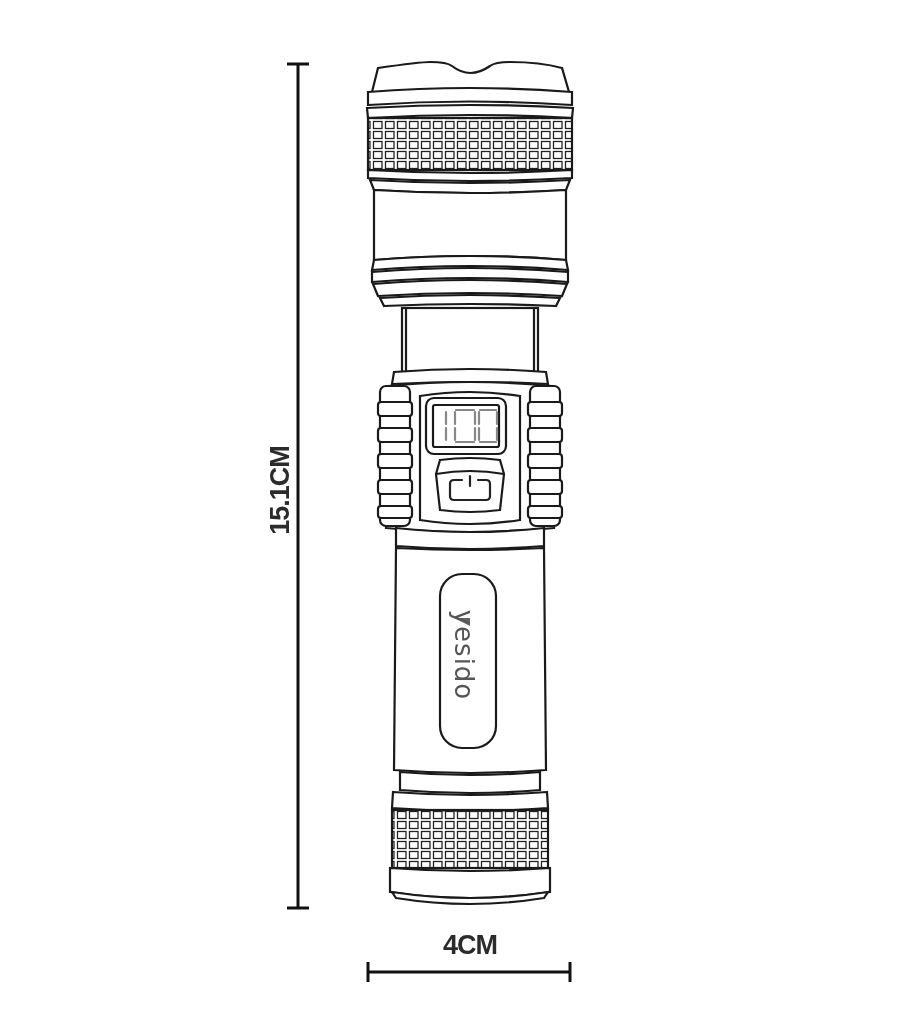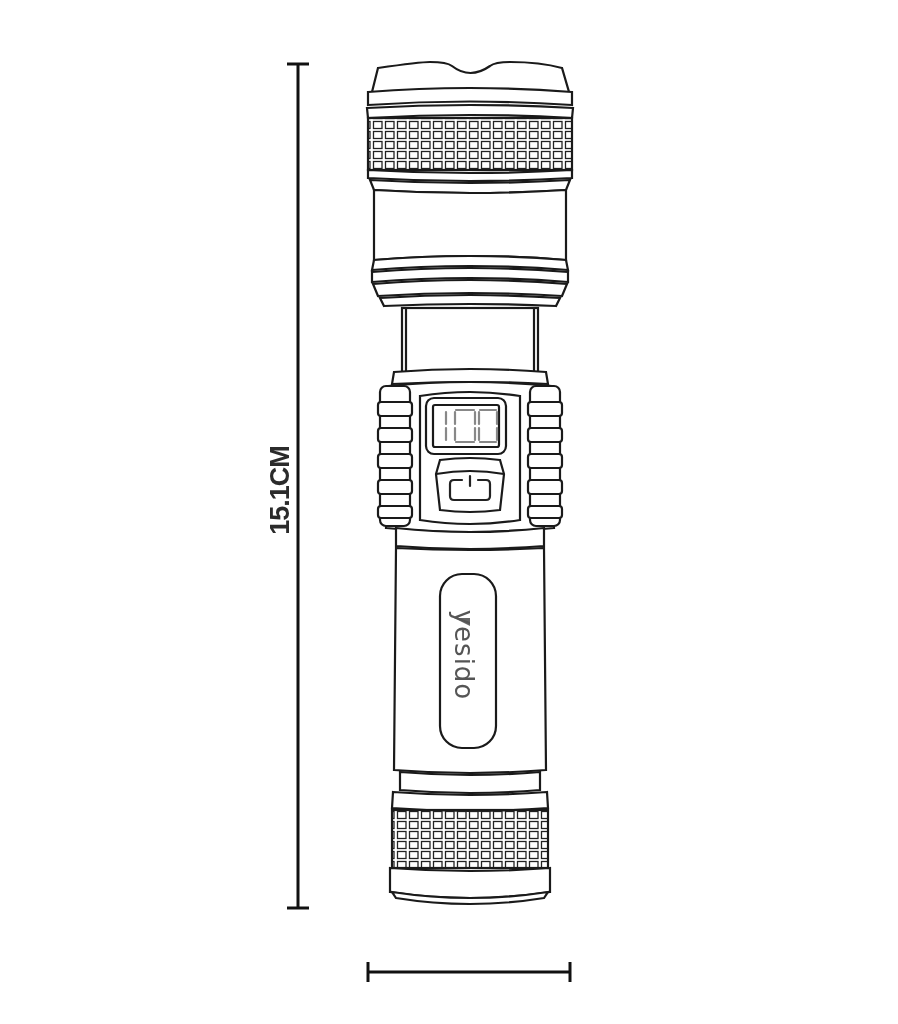--- a/index.html
+++ b/index.html
@@ -129,13 +129,14 @@
   </svg>
 
   <div class="brand">
     <span>yesido</span>
   </div>
 
   <div class="dim-label-v">
     <span>15.1CM</span>
   </div>
 
+  <div class="dim-label-h">4CM</div>
 </div>
 
 </body></html>

